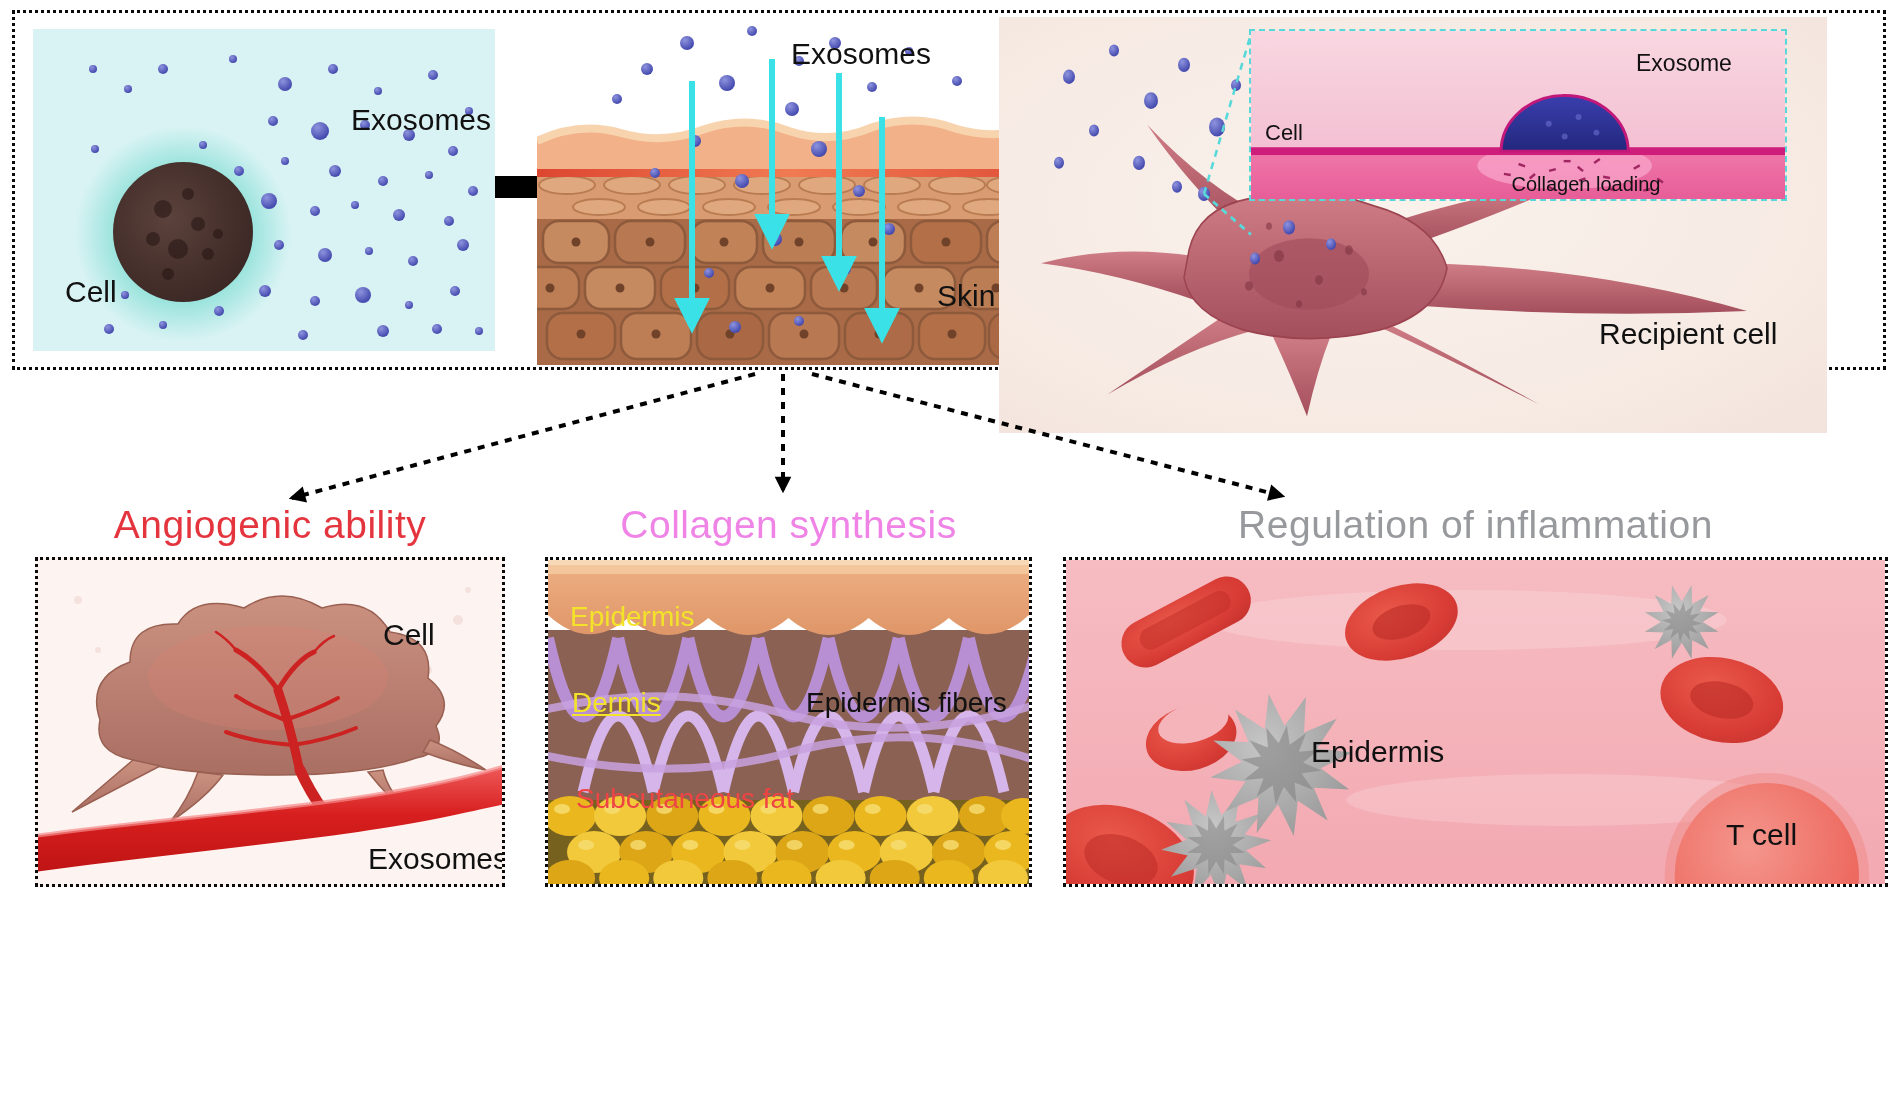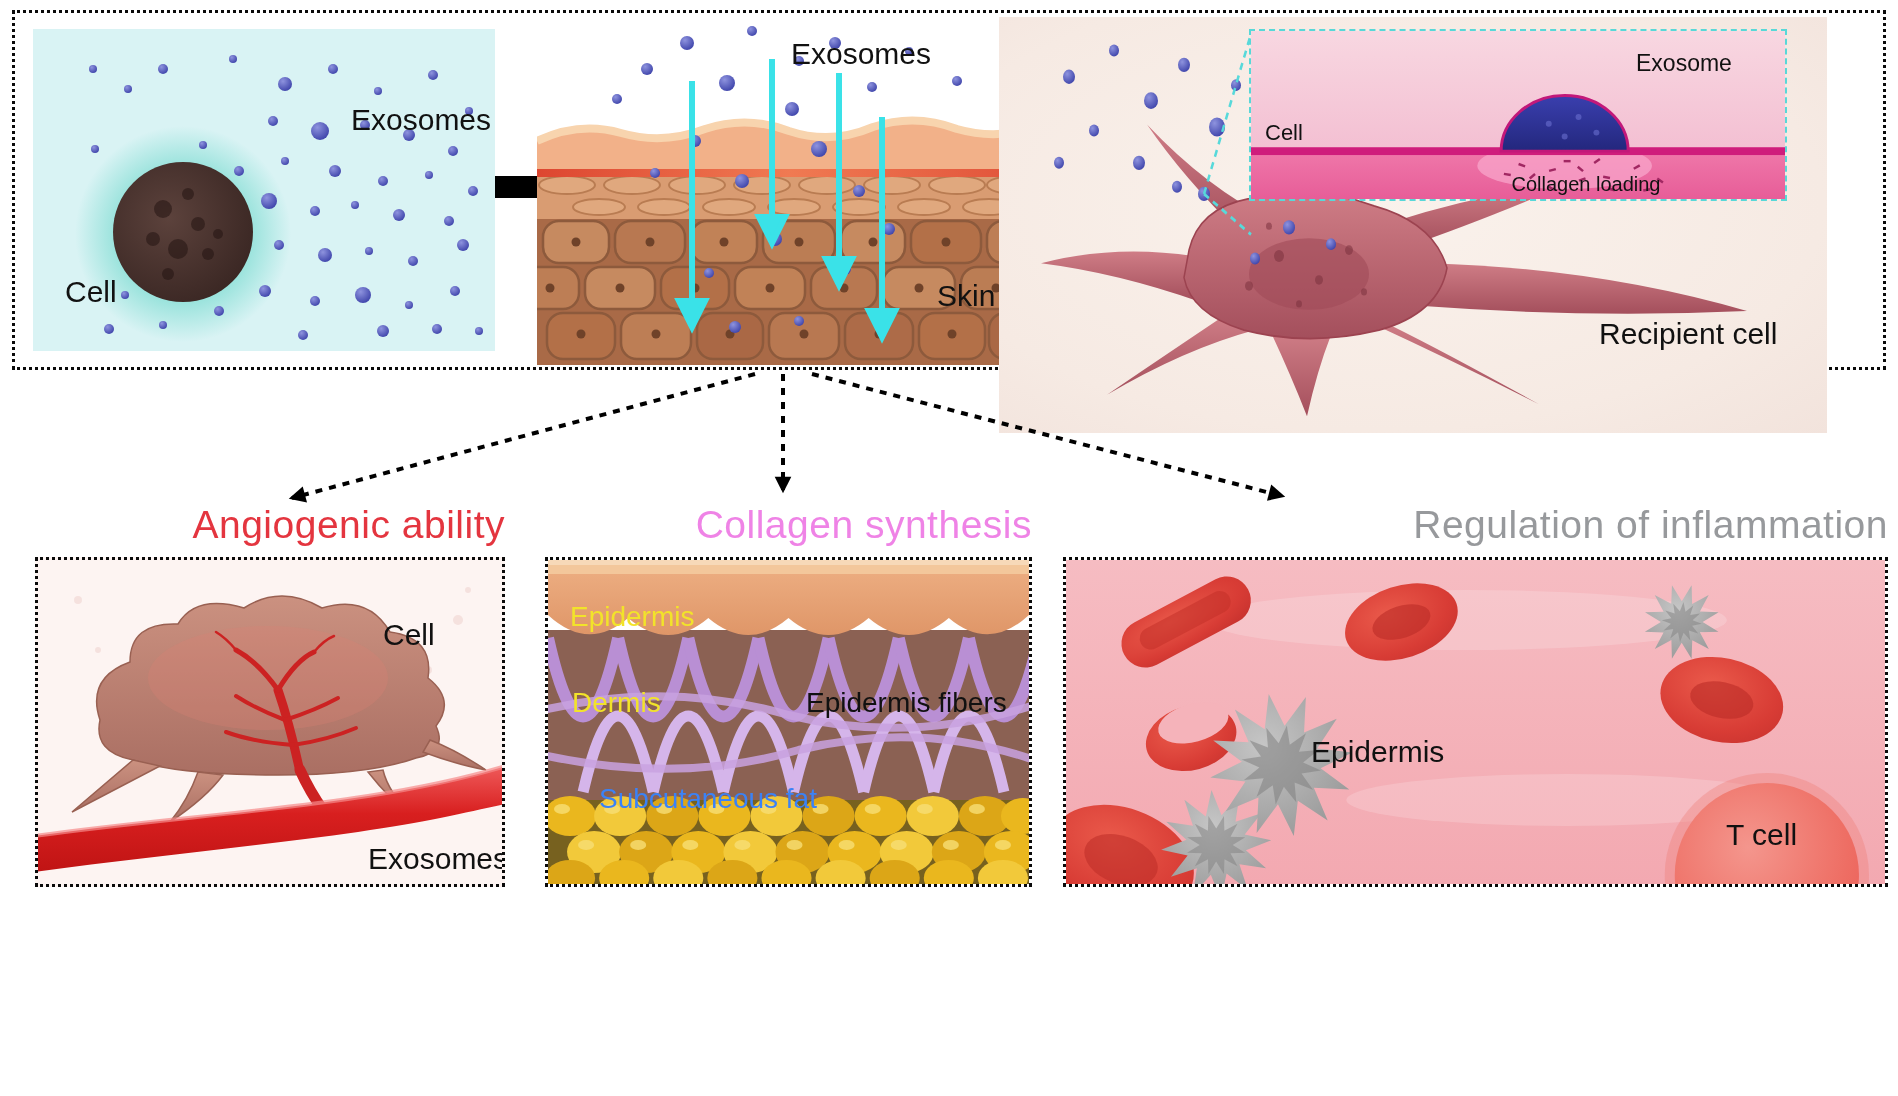--- a/index.html
+++ b/index.html
@@ -23,21 +23,21 @@
   .lbl{position:absolute;color:#111;font-size:30px;line-height:1.1;white-space:nowrap}
   .lbl.center{text-align:center}
 
   .inset{position:absolute;left:250px;top:12px;width:538px;height:172px;
     border:2px dashed #58d8d8;overflow:hidden}
   .inset .lbl{font-size:23px}
   .inset .lbl.small{font-size:20px}
 
   .connectors{position:absolute;left:0;top:366px;width:1898px;height:148px;pointer-events:none}
 
-  .section-title{position:absolute;top:503px;font-size:39px;text-align:right;letter-spacing:.5px}
+  .section-title{position:absolute;top:503px;font-size:39px;text-align:center;letter-spacing:.5px}
   .title-angio{left:35px;width:470px}
   .title-collagen{left:545px;width:487px}
   .title-inflam{left:1063px;width:825px}
 
   .bottom-panel{position:absolute;top:557px;height:330px;border:3px dotted #0a0a0a;overflow:hidden;background:#fff}
   .panel-angio{left:35px;width:470px;background:#fdf4f2}
   .panel-collagen{left:545px;width:487px}
   .panel-inflam{left:1063px;width:825px}
 </style>
 </head>
@@ -516,23 +516,23 @@
           <ellipse cx="194" cy="285" rx="8" ry="5"></ellipse>
             <ellipse cx="246" cy="285" rx="8" ry="5"></ellipse>
             <ellipse cx="298" cy="285" rx="8" ry="5"></ellipse>
           <ellipse cx="350" cy="285" rx="8" ry="5"></ellipse>
             <ellipse cx="402" cy="285" rx="8" ry="5"></ellipse>
             <ellipse cx="454" cy="285" rx="8" ry="5"></ellipse>
         </g>
       </g>
     </svg>
     <div class="lbl" style="left: 22px; top: 42px; font-size: 28px; color: rgb(242, 227, 42);">Epidermis</div>
-    <div class="lbl" style="left: 24px; top: 128px; font-size: 28px; color: rgb(242, 227, 42);">Dermis</div>
+    <div class="lbl" style="left: 24px; top: 128px; font-size: 28px; color: rgb(242, 227, 42); text-decoration: underline;">Dermis</div>
     <div class="lbl" style="left:258px;top:128px;font-size:28px">Epidermis fibers</div>
-    <div class="lbl" style="left: 28px; top: 224px; font-size: 28px; color: #3b82f6; margin-left: 23px;">Subcutaneous fat</div>
+    <div class="lbl" style="left: 28px; top: 224px; font-size: 28px; color: #ef4444;">Subcutaneous fat</div>
   </div>
 
   <div class="bottom-panel panel-inflam">
     <svg class="fill" viewBox="0 0 818 324" preserveAspectRatio="none">
       <defs>
         <linearGradient id="i1bg" x1="0" y1="0" x2="0" y2="1">
           <stop offset="0%" stop-color="#f6bcc2"></stop>
             <stop offset="100%" stop-color="#f3a9b1"></stop>
         </linearGradient>
         <radialGradient id="i1rbc" cx=".4" cy=".35" r=".9">

